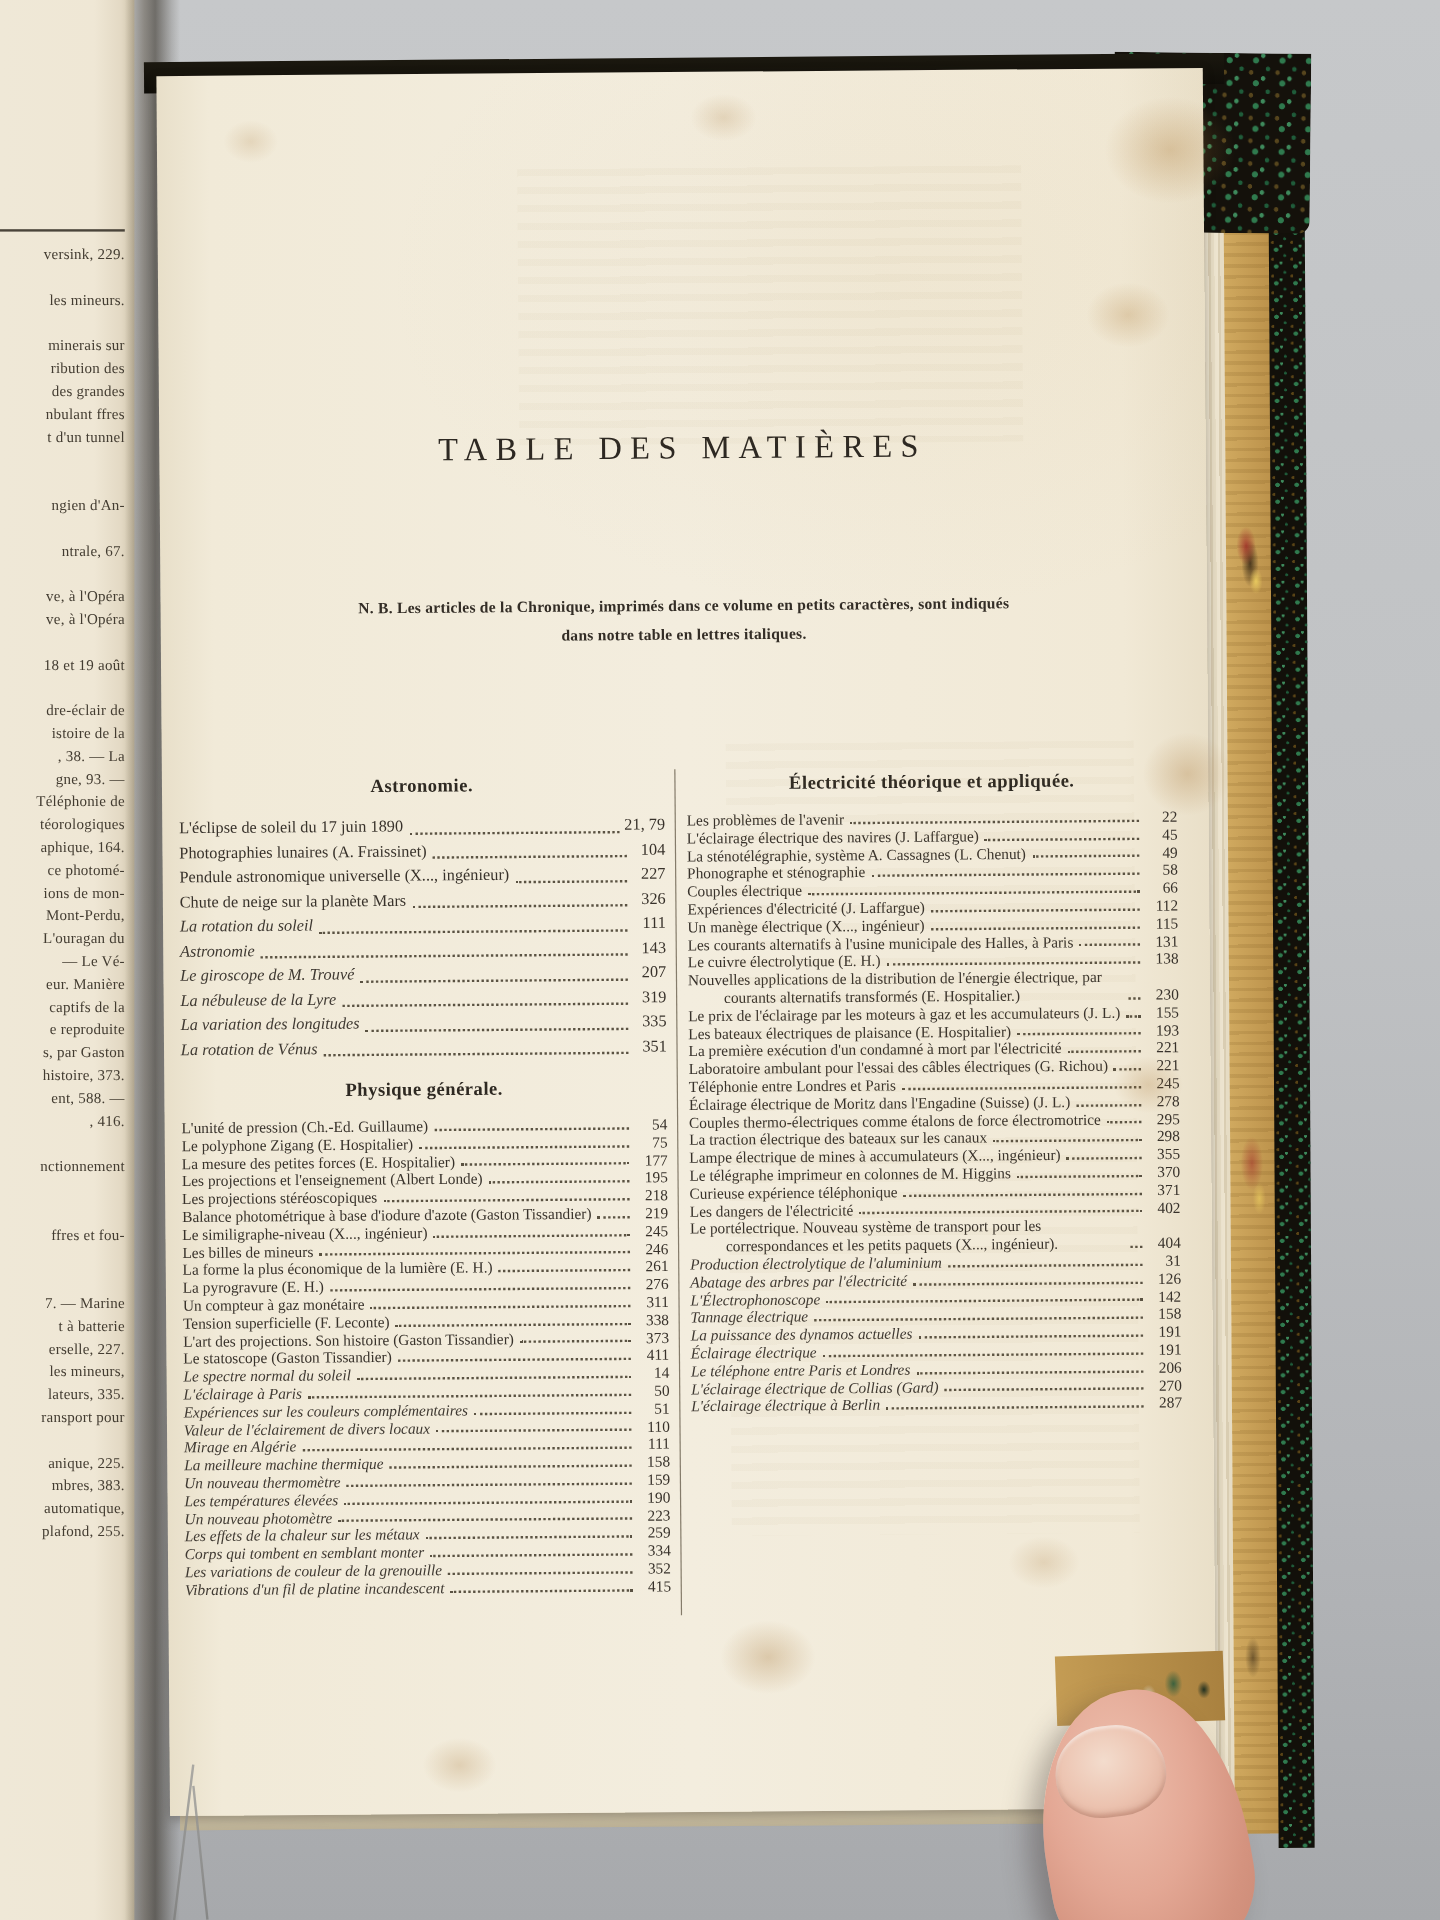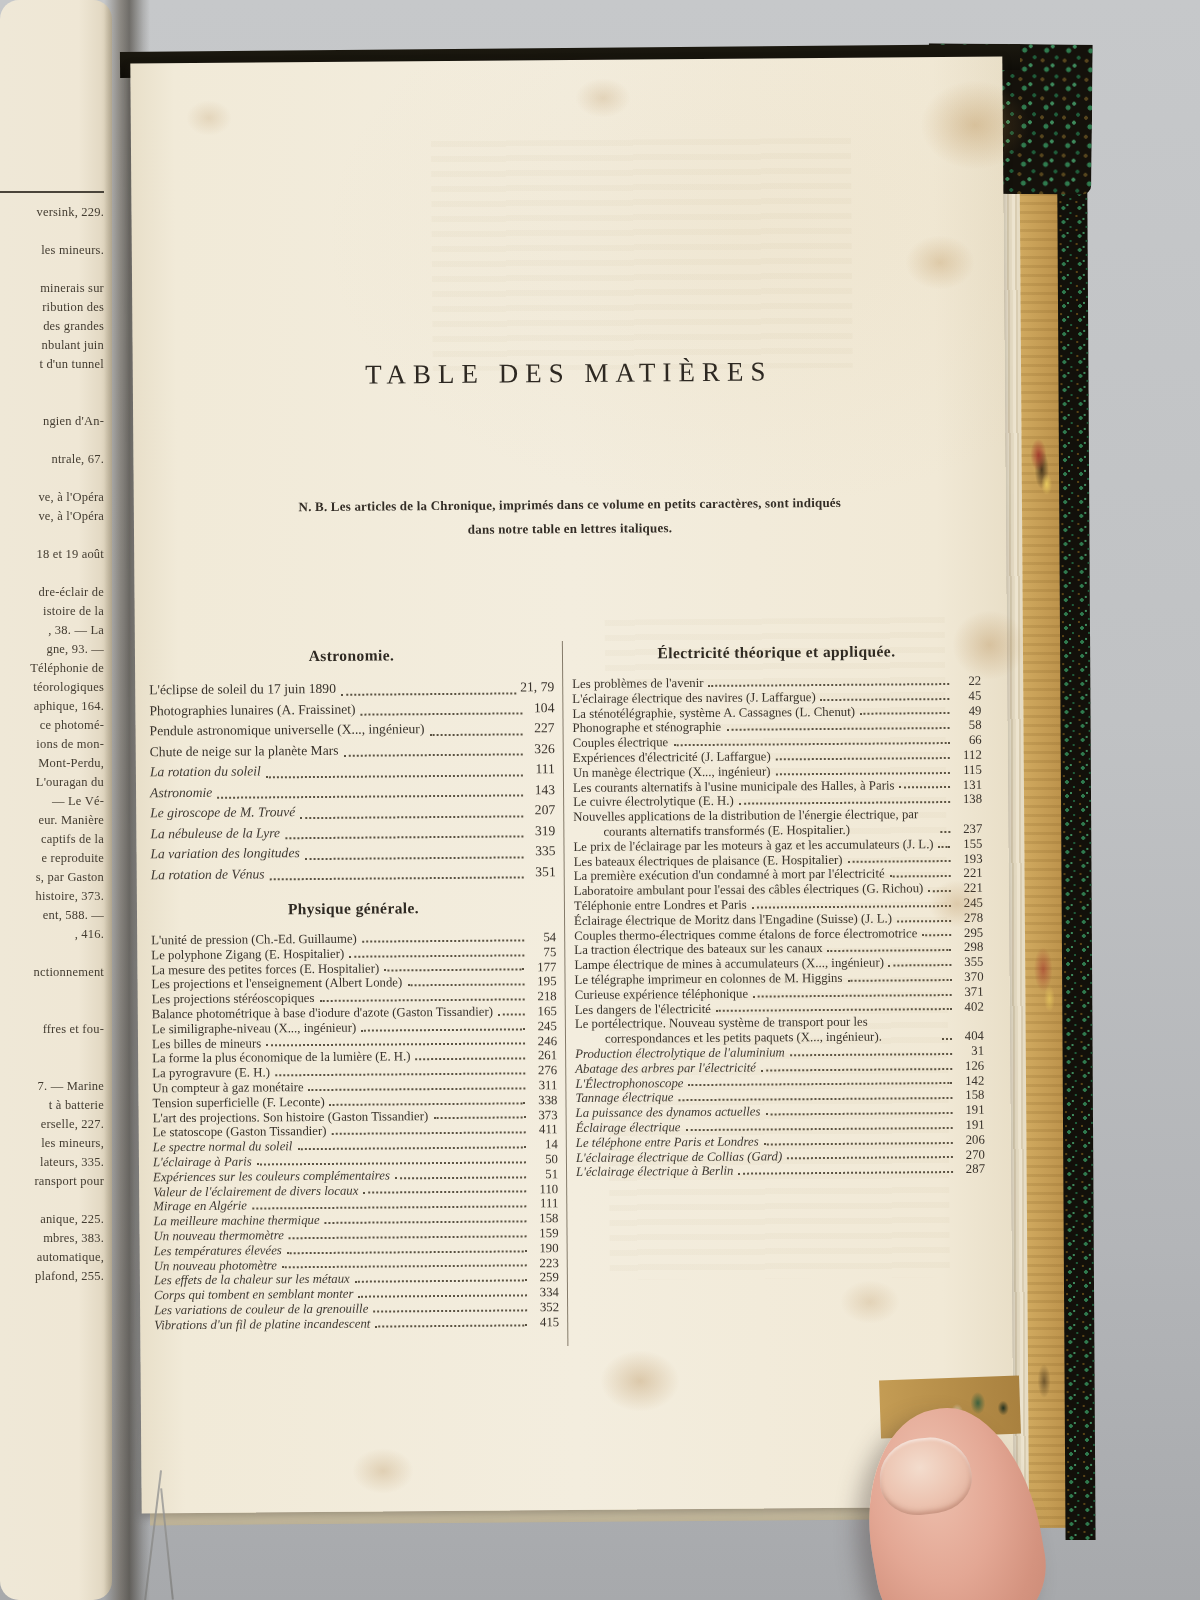--- a/index.html
+++ b/index.html
@@ -1,21 +1,21 @@
 <!DOCTYPE html>
 <html><head>
 <meta charset="utf-8">
 <style>
   html,body{margin:0;padding:0;background:#9ea0a3;}
   #photo{position:relative;width:1200px;height:1600px;overflow:hidden;
     background:linear-gradient(180deg,#c6c8ca 0%,#c0c2c4 45%,#b3b5b8 78%,#a7a9ac 100%);
     font-family:"Liberation Serif","DejaVu Serif",serif;}
   
   #left-page{position:absolute;left:0;top:0;width:112px;height:1600px;
-    background:linear-gradient(90deg,#efe8d7 0%,#efe7d5 70%,#e3d9c4 90%,#cdc2a9 100%);border-radius:19px;}
+    background:linear-gradient(90deg,#efe8d7 0%,#efe7d5 70%,#e3d9c4 90%,#cdc2a9 100%);}
   #left-rule{position:absolute;left:0;top:191px;width:104px;height:2px;background:#4a443a;}
   #left-frags{position:absolute;left:0;top:203px;width:104px;text-align:right;
     font-size:12.5px;line-height:19px;color:#433c31;letter-spacing:.2px;white-space:nowrap;}
   #left-frags .frag{height:19px;overflow:hidden;}
   #gutter{position:absolute;left:104px;top:0;width:46px;height:1600px;
     background:linear-gradient(90deg,rgba(90,78,58,0) 0%,rgba(70,60,45,.45) 35%,rgba(40,34,24,.55) 55%,rgba(40,34,24,.15) 85%,rgba(40,34,24,0) 100%);}
   
   #stack-edge{position:absolute;left:1000px;top:66px;width:26px;height:1450px;transform:rotate(-.4deg);
     background:repeating-linear-gradient(90deg,#ede4cf 0 3px,#d9cdb2 3px 5px,#e6dcc4 5px 8px);}
   #gold-edge{position:absolute;left:1024px;top:58px;width:40px;height:1470px;transform:rotate(-.4deg);
@@ -110,21 +110,21 @@
   <div id="left-page">
     <div id="left-rule"></div>
     <div id="left-frags">
         <div class="frag">versink, 229.</div>
         <div class="frag"></div>
         <div class="frag">les mineurs.</div>
         <div class="frag"></div>
         <div class="frag">minerais sur</div>
         <div class="frag">ribution des</div>
         <div class="frag">des grandes</div>
-        <div class="frag">nbulant juin</div>
+        <div class="frag">nbulant ffres</div>
         <div class="frag">t d'un tunnel</div>
         <div class="frag"></div>
         <div class="frag"></div>
         <div class="frag">ngien d'An-</div>
         <div class="frag"></div>
         <div class="frag">ntrale, 67.</div>
         <div class="frag"></div>
         <div class="frag">ve, à l'Opéra</div>
         <div class="frag">ve, à l'Opéra</div>
         <div class="frag"></div>
@@ -282,21 +282,21 @@
 
   <div class="entry">
     <span class="t">Les projections stéréoscopiques</span>
     <span class="lead"></span>
     <span class="p">218</span>
   </div>
 
   <div class="entry">
     <span class="t">Balance photométrique à base d'iodure d'azote (Gaston Tissandier)</span>
     <span class="lead"></span>
-    <span class="p">165</span>
+    <span class="p">219</span>
   </div>
 
   <div class="entry">
     <span class="t">Le similigraphe-niveau (X..., ingénieur)</span>
     <span class="lead"></span>
     <span class="p">245</span>
   </div>
 
   <div class="entry">
     <span class="t">Les billes de mineurs</span>
@@ -473,21 +473,21 @@
 
   <div class="entry">
     <span class="t">Le cuivre électrolytique (E. H.)</span>
     <span class="lead"></span>
     <span class="p">138</span>
   </div>
 
   <div class="entry">
     <span class="t">Nouvelles applications de la distribution de l'énergie électrique, par courants alternatifs transformés (E. Hospitalier.)</span>
     <span class="lead"></span>
-    <span class="p">237</span>
+    <span class="p">230</span>
   </div>
 
   <div class="entry">
     <span class="t">Le prix de l'éclairage par les moteurs à gaz et les accumulateurs (J. L.)</span>
     <span class="lead"></span>
     <span class="p">155</span>
   </div>
 
   <div class="entry">
     <span class="t">Les bateaux électriques de plaisance (E. Hospitalier)</span>

